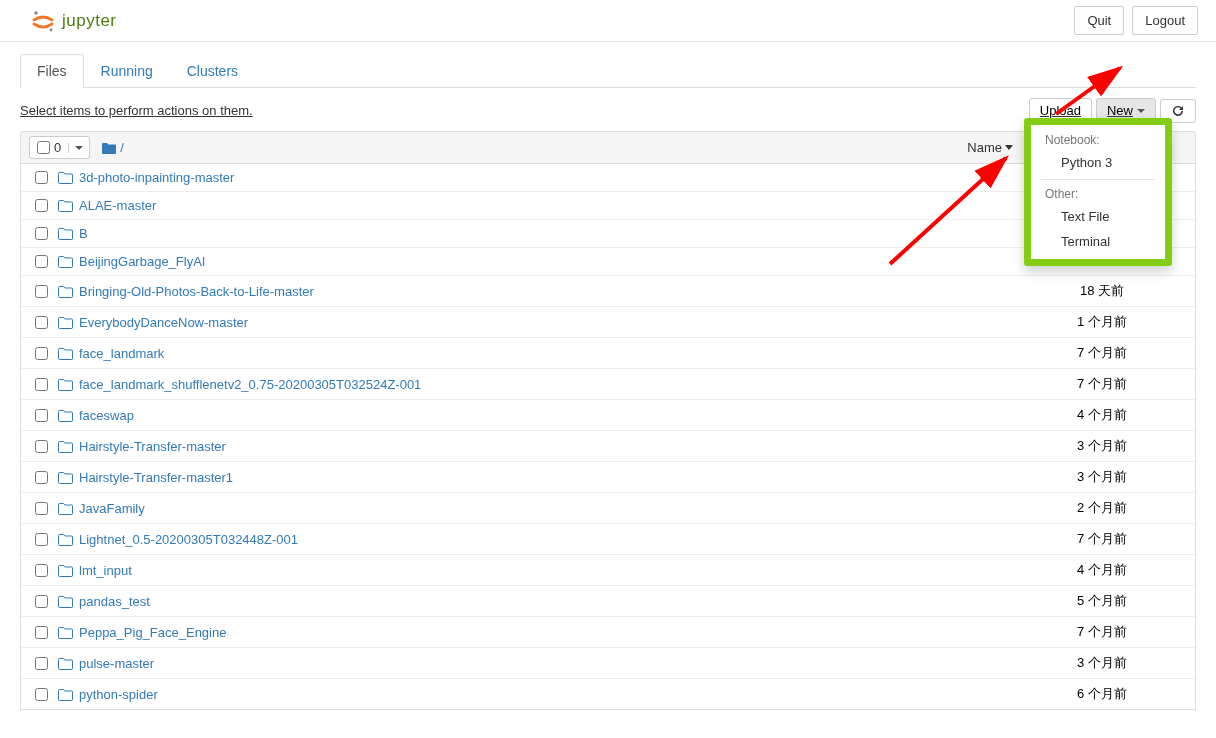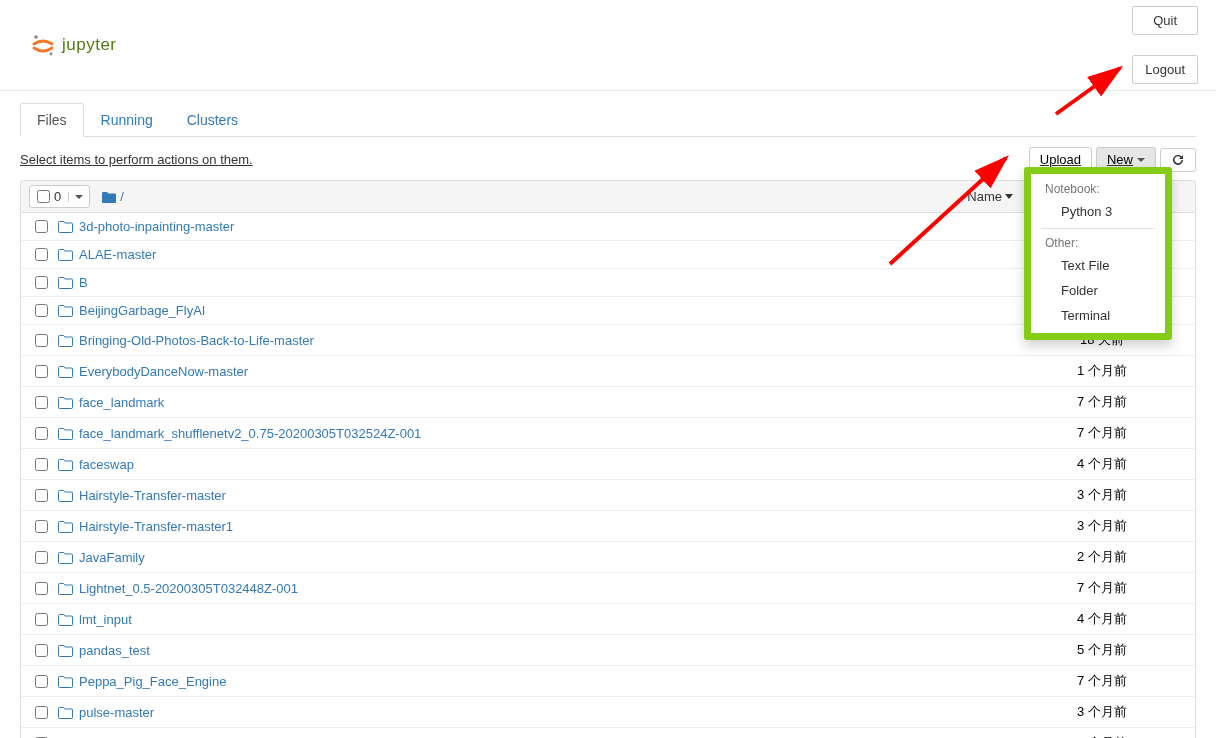--- a/index.html
+++ b/index.html
@@ -2,21 +2,21 @@
 <html><head>
 <meta charset="utf-8">
 <style>
 * { box-sizing: border-box; margin: 0; padding: 0; }
 body { font-family: "Helvetica Neue", Helvetica, Arial, sans-serif; font-size: 13px; color: #333; background: #fff; }
 a { text-decoration: none; }
 
 .header { display: flex; justify-content: space-between; align-items: center; padding: 6px 18px 6px 30px; border-bottom: 1px solid #e7e7e7; }
 .logo { display: flex; align-items: center; gap: 6px; }
 .logo-text { font-size: 17px; color: #4d7c0f; letter-spacing: 0.5px; }
-.header-buttons { display: flex; gap: 20px; flex-direction: column; }
+.header-buttons { display: flex; gap: 8px; }
 .header-btn { border: 1px solid #ccc; background: #fff; padding: 6px 12px; font-size: 13px; cursor: pointer; color: #333; border-radius: 2px; }
 
 .container { padding: 0 20px; }
 .tabs { margin-top: 12px; display: flex; border-bottom: 1px solid #ddd; }
 .tab { padding: 8px 16px; font-size: 14px; cursor: pointer; color: #337ab7; border: 1px solid transparent; border-bottom: none; margin-bottom: -1px; }
 .tab.active { color: #555; border: 1px solid #ddd; border-bottom: 1px solid #fff; border-radius: 3px 3px 0 0; background: #fff; }
 
 .toolbar-row { display: flex; justify-content: space-between; align-items: center; margin: 10px 0 8px; text-decoration: underline; }
 .toolbar-left { font-size: 13px; color: #333; }
 .toolbar-right { display: flex; gap: 4px; align-items: center; position: relative; }
@@ -93,21 +93,20 @@
             <path d="M12 7a5 5 0 1 1-1.5-3.6L12 2v4H8l1.6-1.6A3.5 3.5 0 1 0 10.5 7H12z" fill="#333"></path>
           </svg>
       </button>
 
       <div class="dropdown-menu">
         <div class="dd-header">Notebook:</div>
         <div class="dd-item">Python 3</div>
         <div class="dd-divider"></div>
         <div class="dd-header">Other:</div>
         <div class="dd-item">Text File</div>
-        <div class="dd-item">Folder</div>
         <div class="dd-item">Terminal</div>
       </div>
     </div>
   </div>
 
   <div class="list-header">
     <div class="select-group">
       <div class="select-part">
         <input type="checkbox" class="check" style="">
         <span>0</span>

